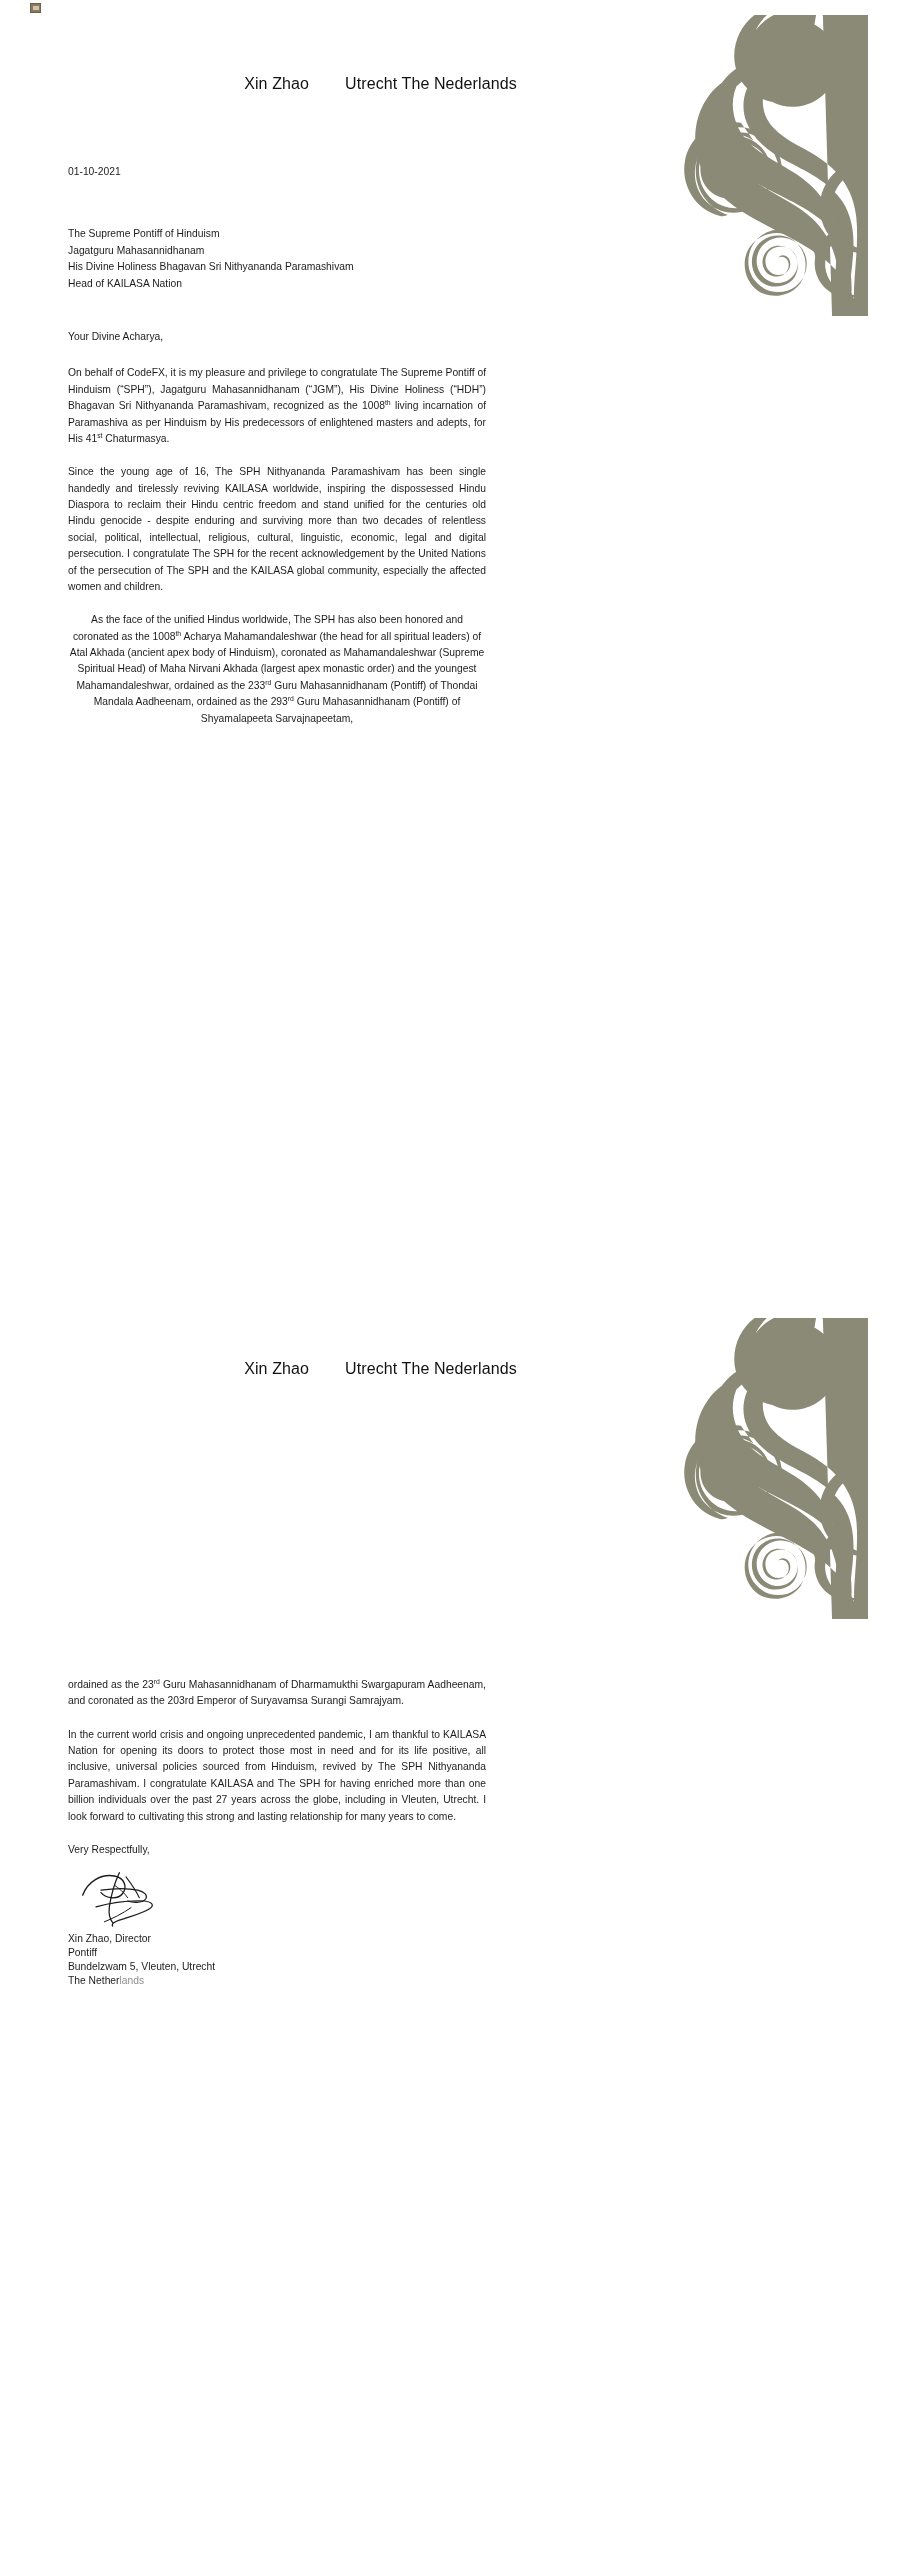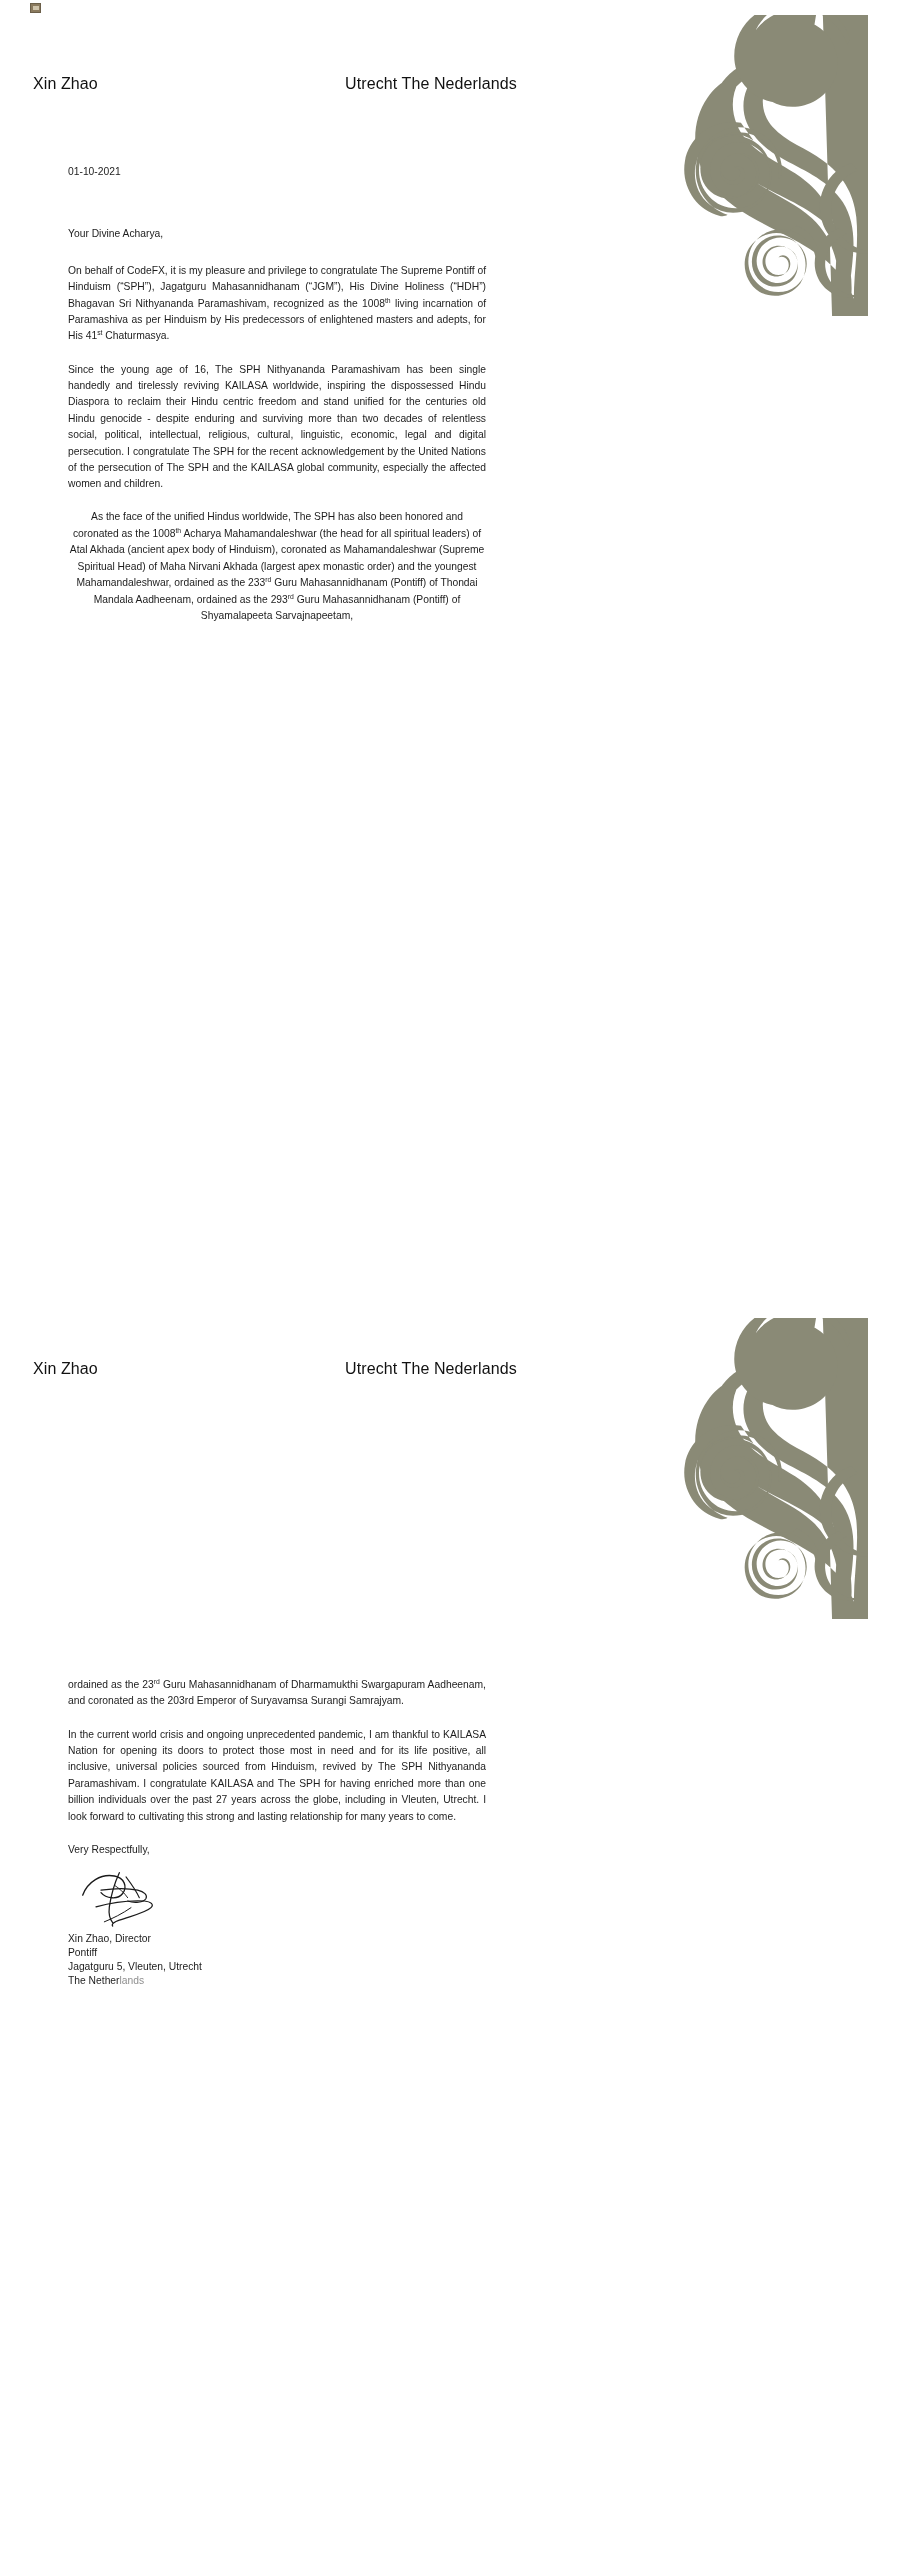--- a/index.html
+++ b/index.html
@@ -77,21 +77,21 @@
     align-items: baseline;
   }
   .p1 .letter-header { top: 60px; }
   .p2 .letter-header { top: 42px; }
 
   .hdr-name {
     font-size: 16px;
     letter-spacing: 0.1px;
     color: #111;
     width: 276px;
-    text-align: left;
+    text-align: right;
   }
   .hdr-loc {
     font-size: 16px;
     letter-spacing: 0.1px;
     color: #111;
     margin-left: 36px;
   }
 
   
   .body-col {
@@ -177,20 +177,26 @@
 
       <div class="letter-header">
         <div class="hdr-name">Xin Zhao</div>
         <div class="hdr-loc">Utrecht The Nederlands</div>
       </div>
 
       <div class="body-col">
 
         <div class="date-line">01-10-2021</div>
 
+        <div class="addr-block">
+          <div>The Supreme Pontiff of Hinduism</div>
+          <div>Jagatguru Mahasannidhanam</div>
+          <div>His Divine Holiness Bhagavan Sri Nithyananda Paramashivam</div>
+          <div>Head of KAILASA Nation</div>
+        </div>
 
         <div class="salutation">Your Divine Acharya,</div>
 
         <p class="para"><span>On behalf of CodeFX, it is my pleasure and privilege to congratulate The Supreme Pontiff of Hinduism (“SPH”), Jagatguru Mahasannidhanam (“JGM”), His Divine Holiness (“HDH”) Bhagavan Sri Nithyananda Paramashivam, recognized as the 1008</span><sup>th</sup><span> living incarnation of Paramashiva as per Hinduism by His predecessors of enlightened masters and adepts, for His 41</span><sup>st</sup><span> Chaturmasya.</span></p>
 
         <p class="para">Since the young age of 16, The SPH Nithyananda Paramashivam has been single handedly and tirelessly reviving KAILASA worldwide, inspiring the dispossessed Hindu Diaspora to reclaim their Hindu centric freedom and stand unified for the centuries old Hindu genocide - despite enduring and surviving more than two decades of relentless social, political, intellectual, religious, cultural, linguistic, economic, legal and digital persecution. I congratulate The SPH for the recent acknowledgement by the United Nations of the persecution of The SPH and the KAILASA global community, especially the affected women and children.</p>
 
         <p class="para centered"><span>As the face of the unified Hindus worldwide, The SPH has also been honored and coronated as the 1008</span><sup>th</sup><span> Acharya Mahamandaleshwar (the head for all spiritual leaders) of Atal Akhada (ancient apex body of Hinduism), coronated as Mahamandaleshwar (Supreme Spiritual Head) of Maha Nirvani Akhada  (largest apex monastic order) and the youngest Mahamandaleshwar, ordained as the 233</span><sup>rd</sup><span> Guru Mahasannidhanam (Pontiff) of Thondai Mandala Aadheenam, ordained as the 293</span><sup>rd</sup><span> Guru Mahasannidhanam (Pontiff) of Shyamalapeeta Sarvajnapeetam,</span></p>
 
       </div>
@@ -238,21 +244,21 @@
               <path d="M24 44 C42 39 62 36 82 37 C90 38 94 41 90 45 C84 51 66 55 52 60 C46 62 42 65 44 67" stroke-width="1.5"></path>
               <path d="M34 62 C44 58 56 52 66 45" stroke-width="1.2"></path>
               <path d="M46 18 C52 22 58 27 62 33" stroke-width="1.1"></path>
             </g>
           </svg>
         </div>
 
         <div class="sign-block">
           <div>Xin Zhao, Director</div>
           <div>Pontiff</div>
-          <div>Jagatguru 5, Vleuten, Utrecht</div>
+          <div>Bundelzwam 5, Vleuten, Utrecht</div>
           <div><span>The Nether</span><span class="faded">lands</span></div>
         </div>
 
       </div>
     </div>
   </div>
 
 </div>
 
 

